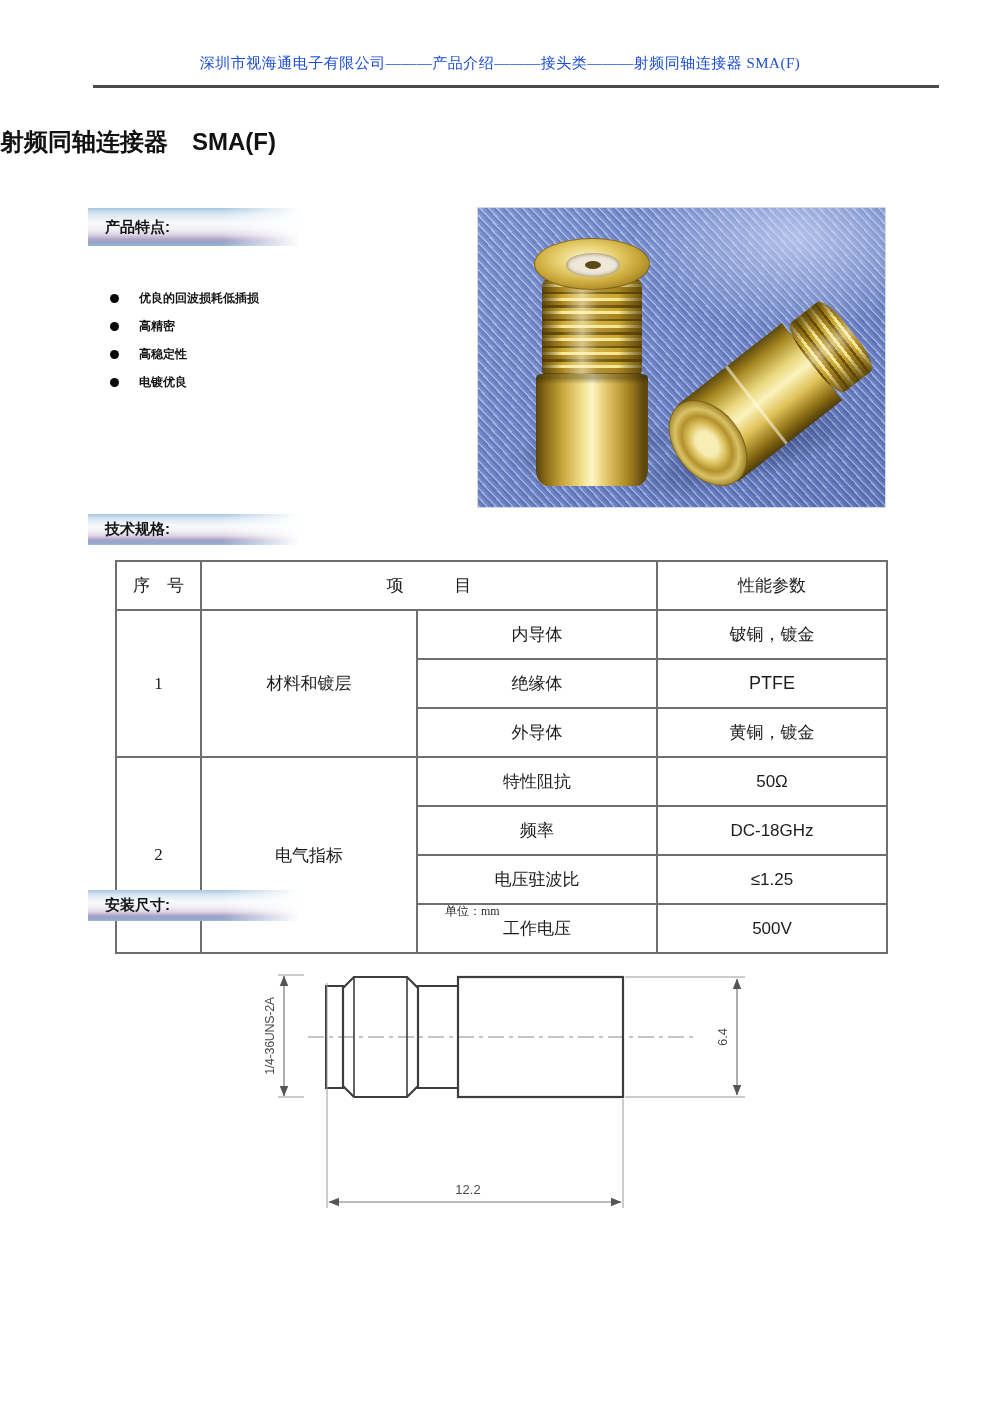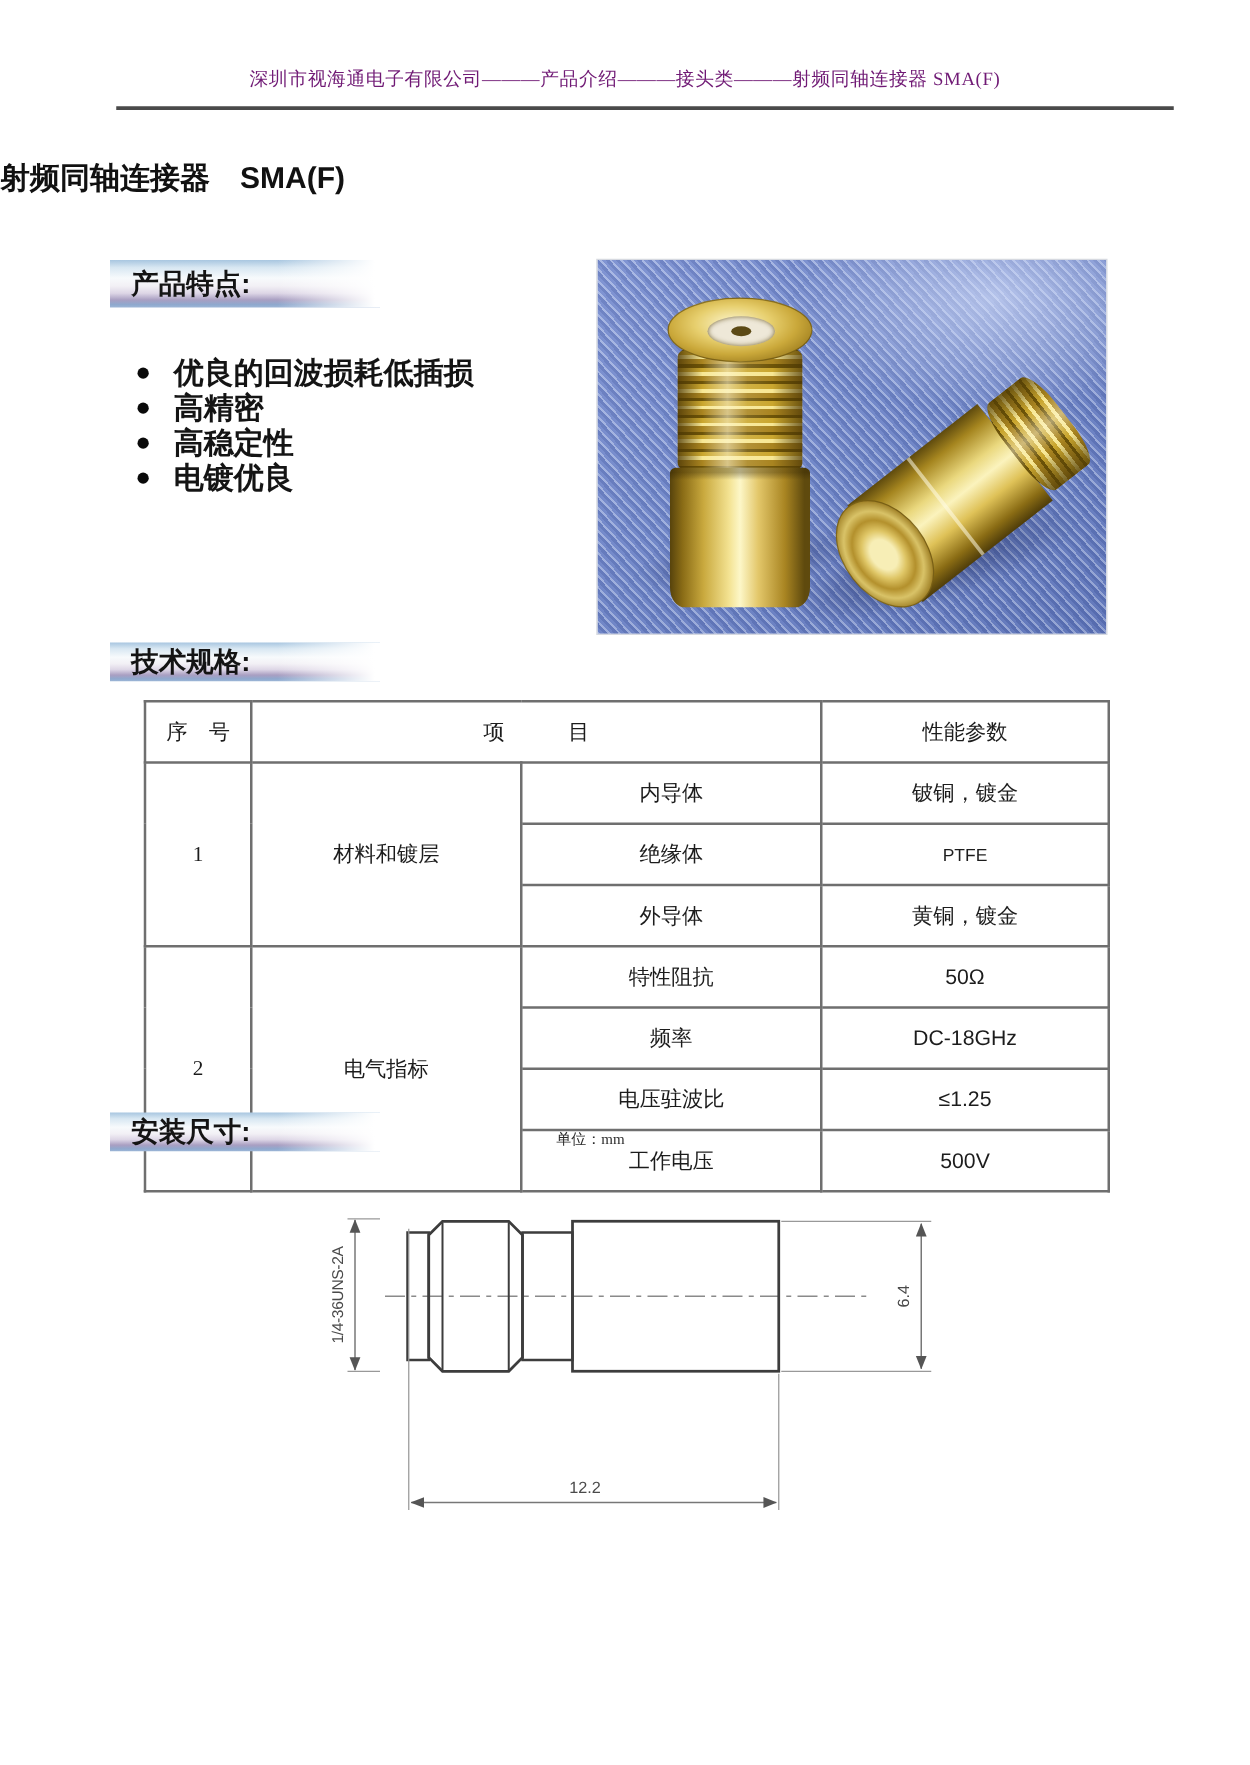--- a/index.html
+++ b/index.html
@@ -5,54 +5,54 @@
   * { margin:0; padding:0; box-sizing:border-box; }
   html,body { background:#ffffff; }
   .page {
     position:relative; width:1000px; height:1412px; margin:0 auto;
     background:#ffffff; overflow:hidden;
     font-family:"Liberation Serif", serif; color:#1c1c1c;
   }
   
   .doc-header {
     position:absolute; top:54px; left:0; width:100%;
-    text-align:center; font-size:15px; letter-spacing:0.5px; color:#701a75;
+    text-align:center; font-size:15px; letter-spacing:0.5px; color:#1d4ed8;
   }
   .header-rule {
     position:absolute; top:85px; left:93px; width:846px; height:3px;
     background:#4a4a4a;
   }
   .doc-title {
     position:absolute; top:126px; left:0; width:100%;
     text-align:left; font-family:"Liberation Sans", sans-serif;
     font-size:24px; font-weight:bold; color:#111;
   }
   
   .banner {
     position:absolute; left:88px; width:216px;
     display:flex; align-items:center; padding-left:17px;
     background:
       linear-gradient(90deg, rgba(255,255,255,0) 62%, #ffffff 98%),
       linear-gradient(180deg, #a8c6e0 0%, #d8e7f2 16%, #f7fafc 38%, #f2f0f5 55%, #ddd6e6 70%, #a99fc2 84%, #8fa9ce 94%, #9db6d6 100%);
   }
   .banner-label {
     font-family:"Liberation Sans", sans-serif; font-weight:bold;
-    font-size:22px; color:#141414; white-space:nowrap;
+    font-size:15px; color:#141414; white-space:nowrap;
   }
   #banner-features { top:208px; height:38px; }
   #banner-specs    { top:514px; height:31px; }
   #banner-dims     { top:864px; height:31px;margin-top:26px; }
   .unit-label {
     position:absolute; top:903px; left:445px;
     font-size:12px; color:#2a2a2a;
   }
   
   .features-list {
     position:absolute; top:284px; left:110px; list-style:none;
-    font-family:"Liberation Sans", sans-serif; font-size:24px; font-weight:600;
+    font-family:"Liberation Sans", sans-serif; font-size:12px; font-weight:600;
     color:#141414;
   }
   .features-list li { height:28px; display:flex; align-items:center; }
   .bullet-dot {
     width:9px; height:9px; border-radius:50%; background:#0a0a0a;
     margin-right:20px; flex:0 0 auto;
   }
   
   .photo {
     position:absolute; left:477px; top:207px; width:409px; height:301px;
@@ -133,21 +133,21 @@
     font-size:17px; color:#1c1c1c; text-align:center;
   }
   .spec-table td, .spec-table th {
     border:2px solid #6f6f6f; font-weight:normal;
     vertical-align:middle; padding:12px;
   }
   .row-head { height:33px; }
   .row-g1   { height:35px; }
   .row-g2   { height:42px; }
   .sans { font-family:"Liberation Sans", sans-serif; }
-  .val-bold { font-weight:bold; font-size:14px;border-radius:11px; }
+  .val-bold { font-weight:bold; font-size:18px;border-radius:11px; }
   
   .drawing { position:absolute; left:230px; top:945px; }
   .dim-text { font-family:"Liberation Sans", sans-serif; font-size:13px; fill:#4a4a4a; }
   .thread-text { font-family:"Liberation Sans", sans-serif; font-size:12.5px; fill:#4a4a4a; letter-spacing:-0.3px; }
 </style>
 </head>
 <body>
 
 <div class="page">
 

